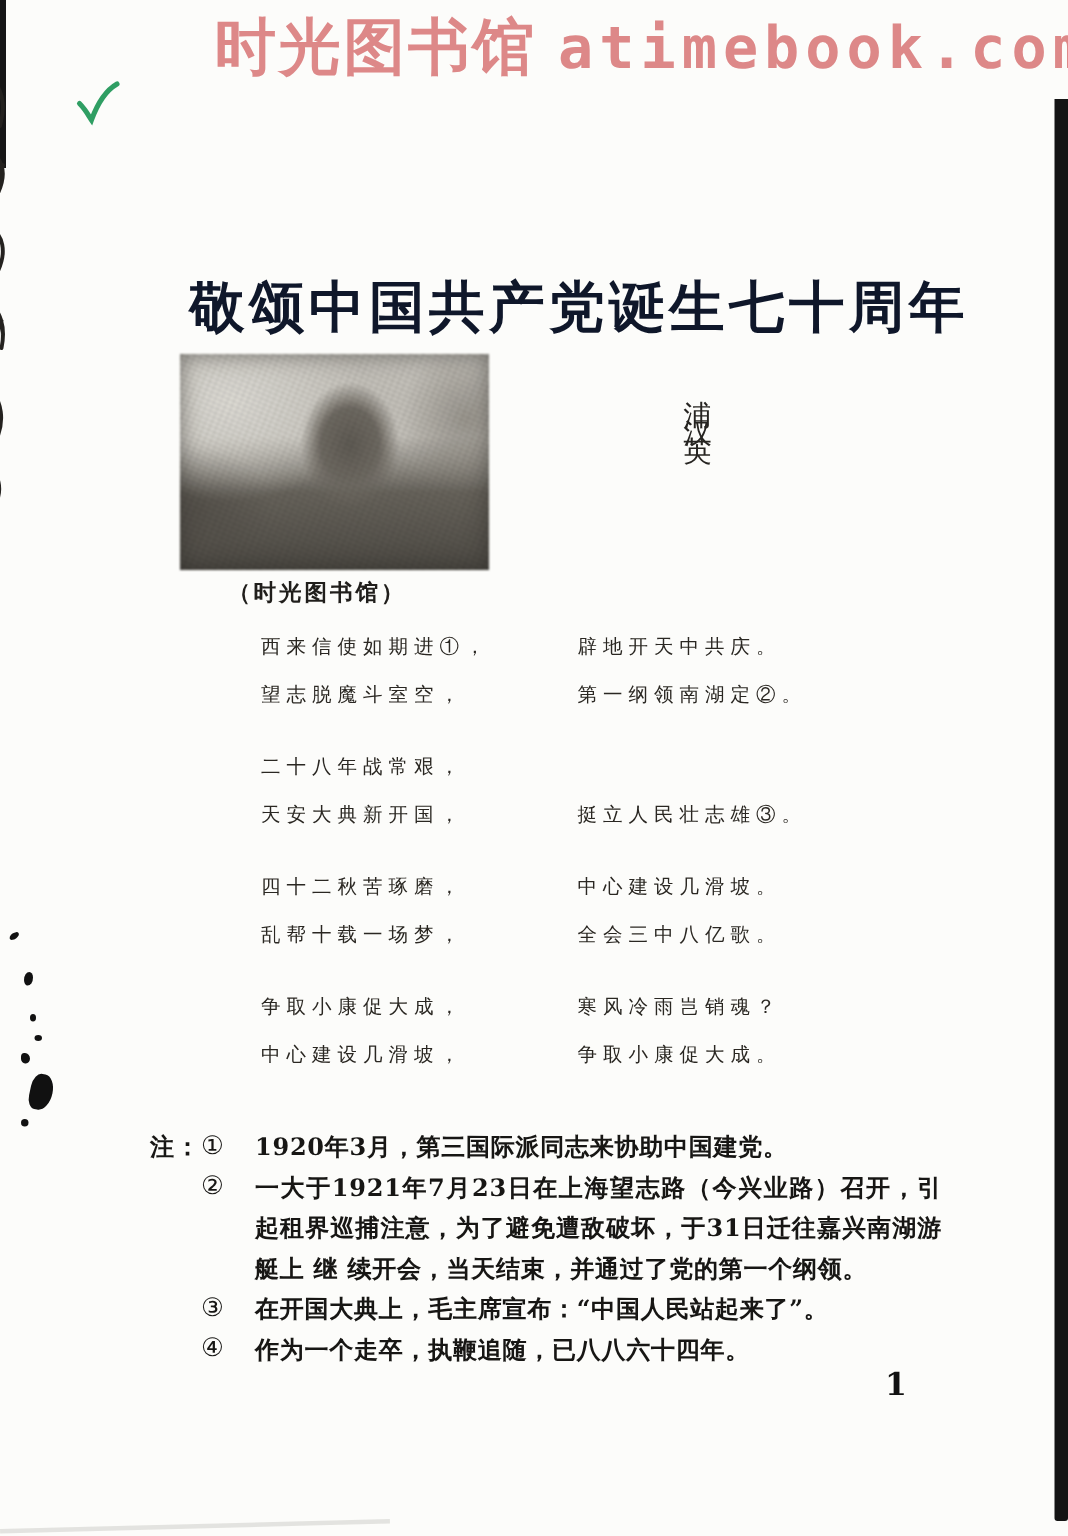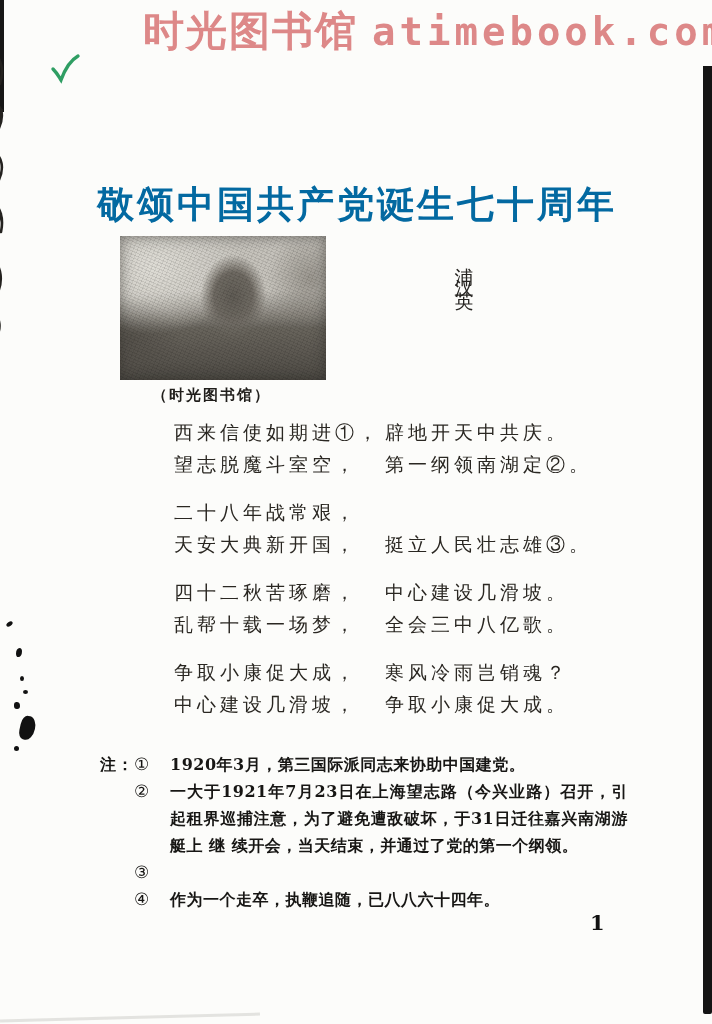--- a/index.html
+++ b/index.html
@@ -39,24 +39,24 @@
   .i2{left:16px;top:648px;width:6px;height:9px;border-radius:60% 40% 60% 40%;}
   .i3{left:20px;top:676px;width:4px;height:5px;}
   .i4{left:23px;top:690px;width:5px;height:4px;}
   .i5{left:14px;top:702px;width:6px;height:7px;border-radius:40% 60% 50% 50%;}
   .i6{left:20px;top:716px;width:15px;height:24px;border-radius:45% 55% 60% 40%;transform:rotate(12deg);}
   .i7{left:14px;top:746px;width:5px;height:5px;}
   .check{position:absolute;left:48px;top:52px;}
 
   
   .title{
-    position:absolute;left:97px;top:180px;margin:0;
+    position:absolute;left:126px;top:180px;margin:0;
     font-size:37px;font-weight:900;letter-spacing:3px;
     font-family:Liberation Mono, monospace;
-    color:#0369a1;white-space:nowrap;
+    color:#0f172a;white-space:nowrap;
   }
   .author{
     position:absolute;left:452px;top:252px;
     writing-mode:vertical-rl;text-orientation:upright;
     font-size:19px;letter-spacing:12px;color:#262421;
   }
   .photo{
     position:absolute;left:120px;top:236px;width:206px;height:144px;
     background:
       radial-gradient(46px 58px at 55% 42%, #5e5a53 0%, #6e6961 42%, rgba(110,105,97,0) 72%),
@@ -79,21 +79,21 @@
   .caption{
     position:absolute;left:152px;top:386px;
     font-size:15px;font-weight:bold;letter-spacing:2px;color:#201e1b;
   }
 
   
   .poem{position:absolute;left:174px;top:416px;width:420px;}
   .stanza{margin-bottom:16px;}
   .pline{display:flex;line-height:32px;}
   .pcell{
-    font-size:19px;letter-spacing:4px;color:#2a2722;white-space:nowrap;
+    font-size:13px;letter-spacing:4px;color:#2a2722;white-space:nowrap;
   }
   .pcell.l{width:211px;}
 
   
   .notes{position:absolute;left:100px;top:751px;width:528px;}
   .note-row{display:flex;align-items:flex-start;line-height:27px;font-size:16px;font-weight:bold;color:#171614;}
   .note-label{width:34px;flex:none;letter-spacing:1px;}
   .note-spacer{width:34px;flex:none;}
   .note-marker{width:36px;flex:none;font-weight:normal;font-size:17px;}
   .note-text{flex:1;text-align:justify;letter-spacing:.5px;}
@@ -192,20 +192,21 @@
       <span class="note-text">1920年3月，第三国际派同志来协助中国建党。</span>
     </div>
     <div class="note-row">
       <span class="note-spacer"></span>
       <span class="note-marker">②</span>
       <span class="note-text">一大于1921年7月23日在上海望志路（今兴业路）召开，引起租界巡捕注意，为了避免遭敌破坏，于31日迁往嘉兴南湖游艇上 继 续开会，当天结束，并通过了党的第一个纲领。</span>
     </div>
     <div class="note-row">
       <span class="note-spacer"></span>
       <span class="note-marker">③</span>
+      <span class="note-text">在开国大典上，毛主席宣布：“中国人民站起来了”。</span>
     </div>
     <div class="note-row">
       <span class="note-spacer"></span>
       <span class="note-marker">④</span>
       <span class="note-text">作为一个走卒，执鞭追随，已八八六十四年。</span>
     </div>
   </div>
 
   <div class="pageno">1</div>
 

